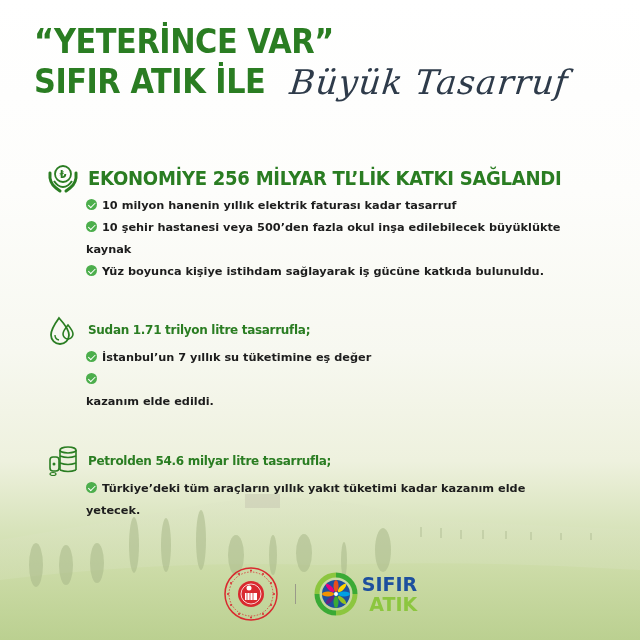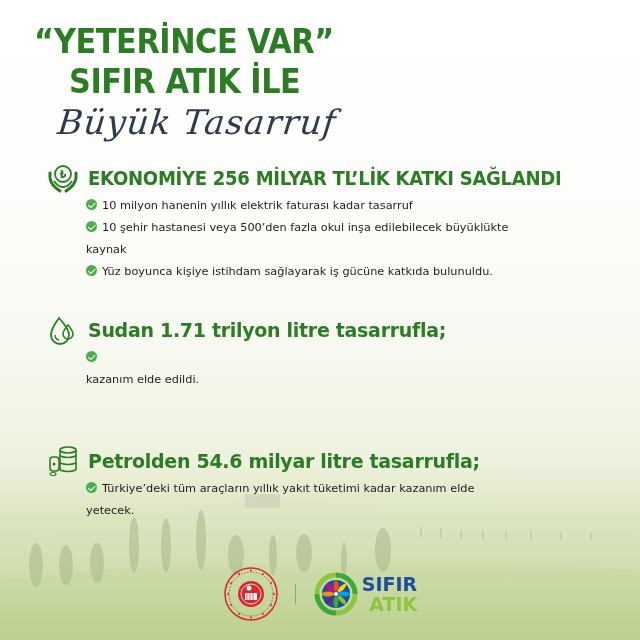--- a/index.html
+++ b/index.html
@@ -9,40 +9,40 @@
     font-family: "DejaVu Sans", sans-serif;
     background: linear-gradient(180deg, #ffffff 0%, #fdfdfb 30%, #f7f8f0 55%, #eef1de 72%, #d9e4bd 82%, #c7d9a0 92%, #bfd496 100%);
   }
   .landscape { position: absolute; left: 0; top: 0; width: 640px; height: 640px; pointer-events: none; }
   .title-wrap { position: absolute; left: 34px; top: 22px; }
   .title-line1 {
     font-family: "DejaVu Sans", sans-serif; font-weight: 900; font-size: 33px;
     color: #2a7d22; letter-spacing: -0.5px; line-height: 40px; font-weight: bold;
     transform: scaleX(0.92); transform-origin: left;
   }
-  .title-line2 { display: flex; align-items: center; flex-direction: column; }
+  .title-line2 { display: flex; align-items: center; }
   .title-line2-bold {
     font-weight: bold; font-size: 33px; color: #2a7d22; letter-spacing: -0.5px; line-height: 40px;
     transform: scaleX(0.92); transform-origin: left; display: inline-block; width: 256px; white-space: nowrap;
   }
   .title-script {
     font-family: "DejaVu Serif", serif; font-style: italic; font-size: 34px; color: #2e3b4a;
     letter-spacing: 1px; margin-left: 0px; transform: skewX(-6deg);
   }
   .section { position: absolute; left: 46px; right: 20px; }
   .sec-head { display: flex; align-items: center; }
   .sec-icon { width: 34px; height: 34px; margin-right: 8px; flex-shrink: 0; }
   .sec-title {
-    font-weight: bold; font-size: 19px; color: #2a7d22; white-space: nowrap;
+    font-weight: bold; font-size: 12px; color: #2a7d22; white-space: nowrap;
     letter-spacing: -0.3px;
   }
   .sec1 .sec-title { font-size: 19px; transform: scaleX(0.95); transform-origin: left; }
   .bullets { margin-left: 40px; }
   .bullet {
-    font-weight: normal; font-size: 11.3px; color: #1d1d1d; line-height: 22px;
+    font-weight: bold; font-size: 11.3px; color: #1d1d1d; line-height: 22px;
     display: block;
   }
   .chk {
     display: inline-block; width: 11px; height: 11px; border-radius: 50%;
     background: #4cae4c; vertical-align: -1px; margin-right: 5px; position: relative;
   }
   .chk::after {
     content: ""; position: absolute; left: 3.5px; top: 1.5px; width: 3px; height: 5.5px;
     border: solid #fff; border-width: 0 1.6px 1.6px 0; transform: rotate(45deg);
   }
@@ -127,20 +127,21 @@
 <div class="section" style="top:313px;">
   <div class="sec-head">
     <svg class="sec-icon" viewBox="0 0 34 34">
       <path d="M13 5 Q5 16 5 22 A9 9 0 0 0 23 22 Q23 16 13 5 Z" fill="none" stroke="#2a7d22" stroke-width="1.8"></path>
       <path d="M22 12 Q17 18 17 21 A5 5 0 0 0 27 21 Q27 18 22 12 Z" fill="none" stroke="#2a7d22" stroke-width="1.6"></path>
       <path d="M9 22 A5 5 0 0 0 13 27" fill="none" stroke="#2a7d22" stroke-width="1.4"></path>
     </svg>
     <span class="sec-title">Sudan 1.71 trilyon litre tasarrufla;</span>
   </div>
   <div class="bullets">
+    <span class="bullet"><span class="chk"></span><span>İstanbul’un 7 yıllık su tüketimine eş değer</span></span>
     <span class="bullet"><span class="chk"></span></span>
     <span class="bullet">kazanım elde edildi.</span>
   </div>
 </div>
 
 <div class="section" style="top:444px;">
   <div class="sec-head">
     <svg class="sec-icon" viewBox="0 0 34 34">
       <ellipse cx="22" cy="6" rx="8" ry="3" fill="none" stroke="#2a7d22" stroke-width="1.6"></ellipse>
       <path d="M14 6 L14 26 M30 6 L30 26" fill="none" stroke="#2a7d22" stroke-width="1.6"></path>

